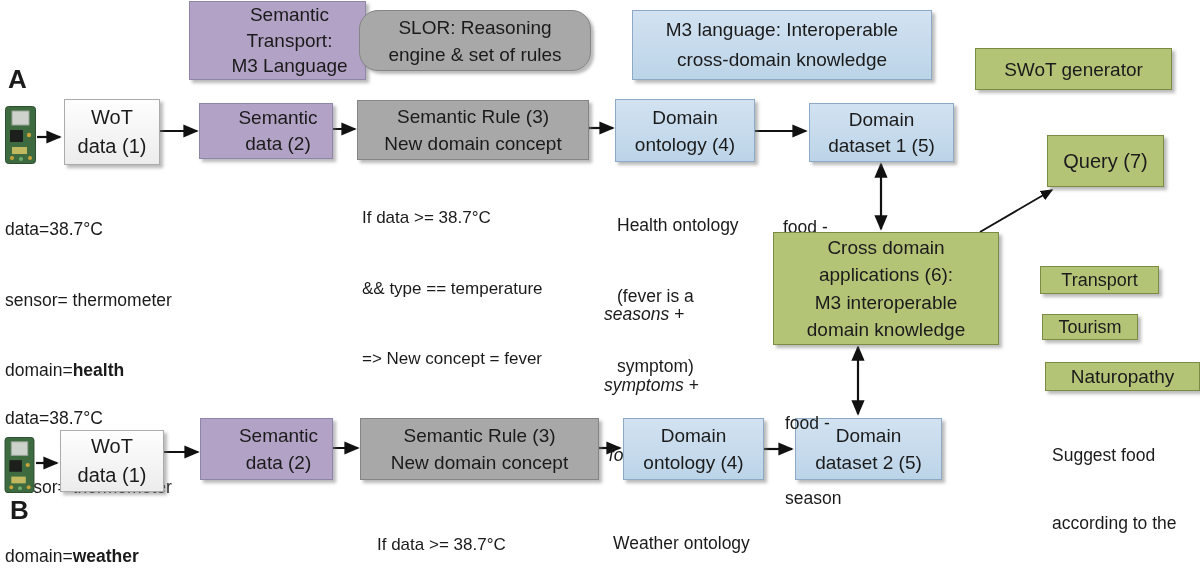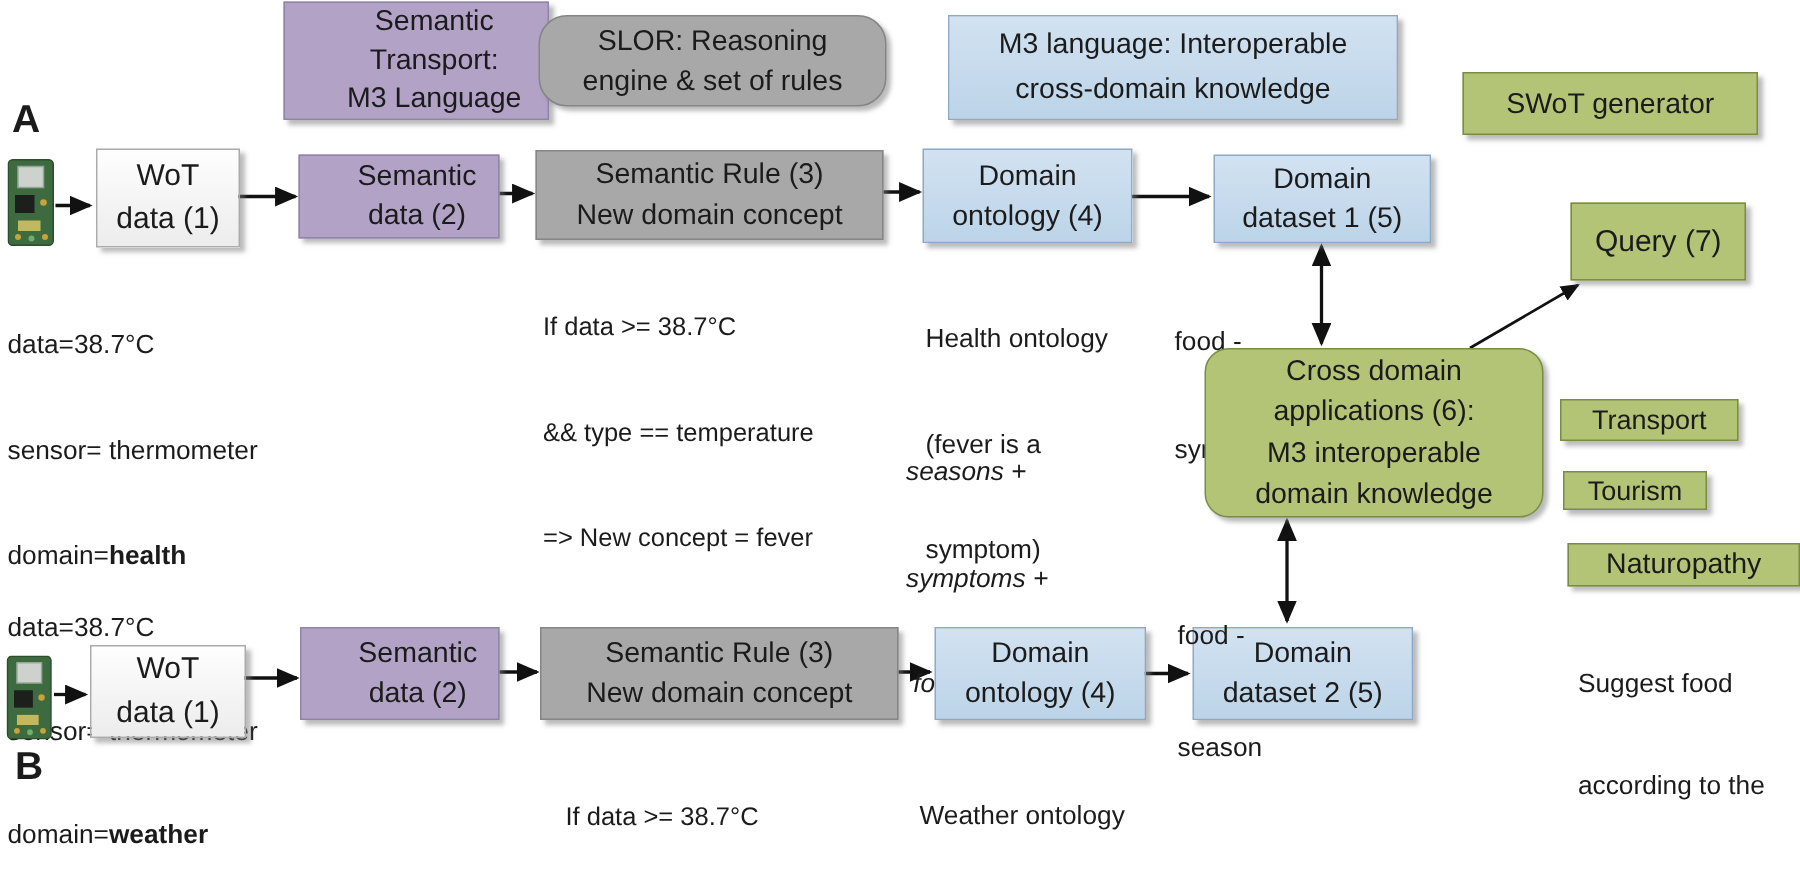--- a/index.html
+++ b/index.html
@@ -31,21 +31,21 @@
   .n-annot{left:189px;top:1px;width:151px;height:77px;line-height:25.5px;}
   .n-slor{left:359px;top:10px;width:230px;height:59px;border-radius:19px;}
   .n-m3{left:632px;top:10px;width:298px;height:68px;line-height:30px;justify-content:center;}
   .n-swot{left:975px;top:28px;width:195px;height:40px;margin-top:20px;}
   .n-wot-a{left:64px;top:99px;width:94px;height:64px;line-height:29px;font-size:20px;}
   .n-sda{left:199px;top:103px;width:108px;height:54px;line-height:26px;}
   .n-rule-a{left:357px;top:100px;width:230px;height:58px;}
   .n-ont-a{left:615px;top:99px;width:138px;height:61px;}
   .n-ds1{left:809px;top:103px;width:143px;height:57px;line-height:26px;}
   .n-query{left:1047px;top:135px;width:115px;height:50px;font-size:20px;}
-  .n-cross{left:803px;top:232px;width:224px;height:111px;line-height:27.5px;border-radius:16px;}
+  .n-cross{left:773px;top:232px;width:224px;height:111px;line-height:27.5px;}
   .n-transport{left:1040px;top:266px;width:117px;height:26px;font-size:18px;}
   .n-tourism{left:1042px;top:314px;width:94px;height:24px;font-size:18px;}
   .n-naturopathy{left:1045px;top:362px;width:153px;height:27px;}
   .n-wot-b{left:60px;top:430px;width:102px;height:60px;line-height:29px;font-size:20px;}
   .n-sdb{left:200px;top:418px;width:107px;height:60px;line-height:27px;}
   .n-rule-b{left:360px;top:418px;width:237px;height:60px;}
   .n-ont-b{left:623px;top:418px;width:139px;height:60px;}
   .n-ds2{left:795px;top:418px;width:145px;height:60px;}
 </style>
 </head>

